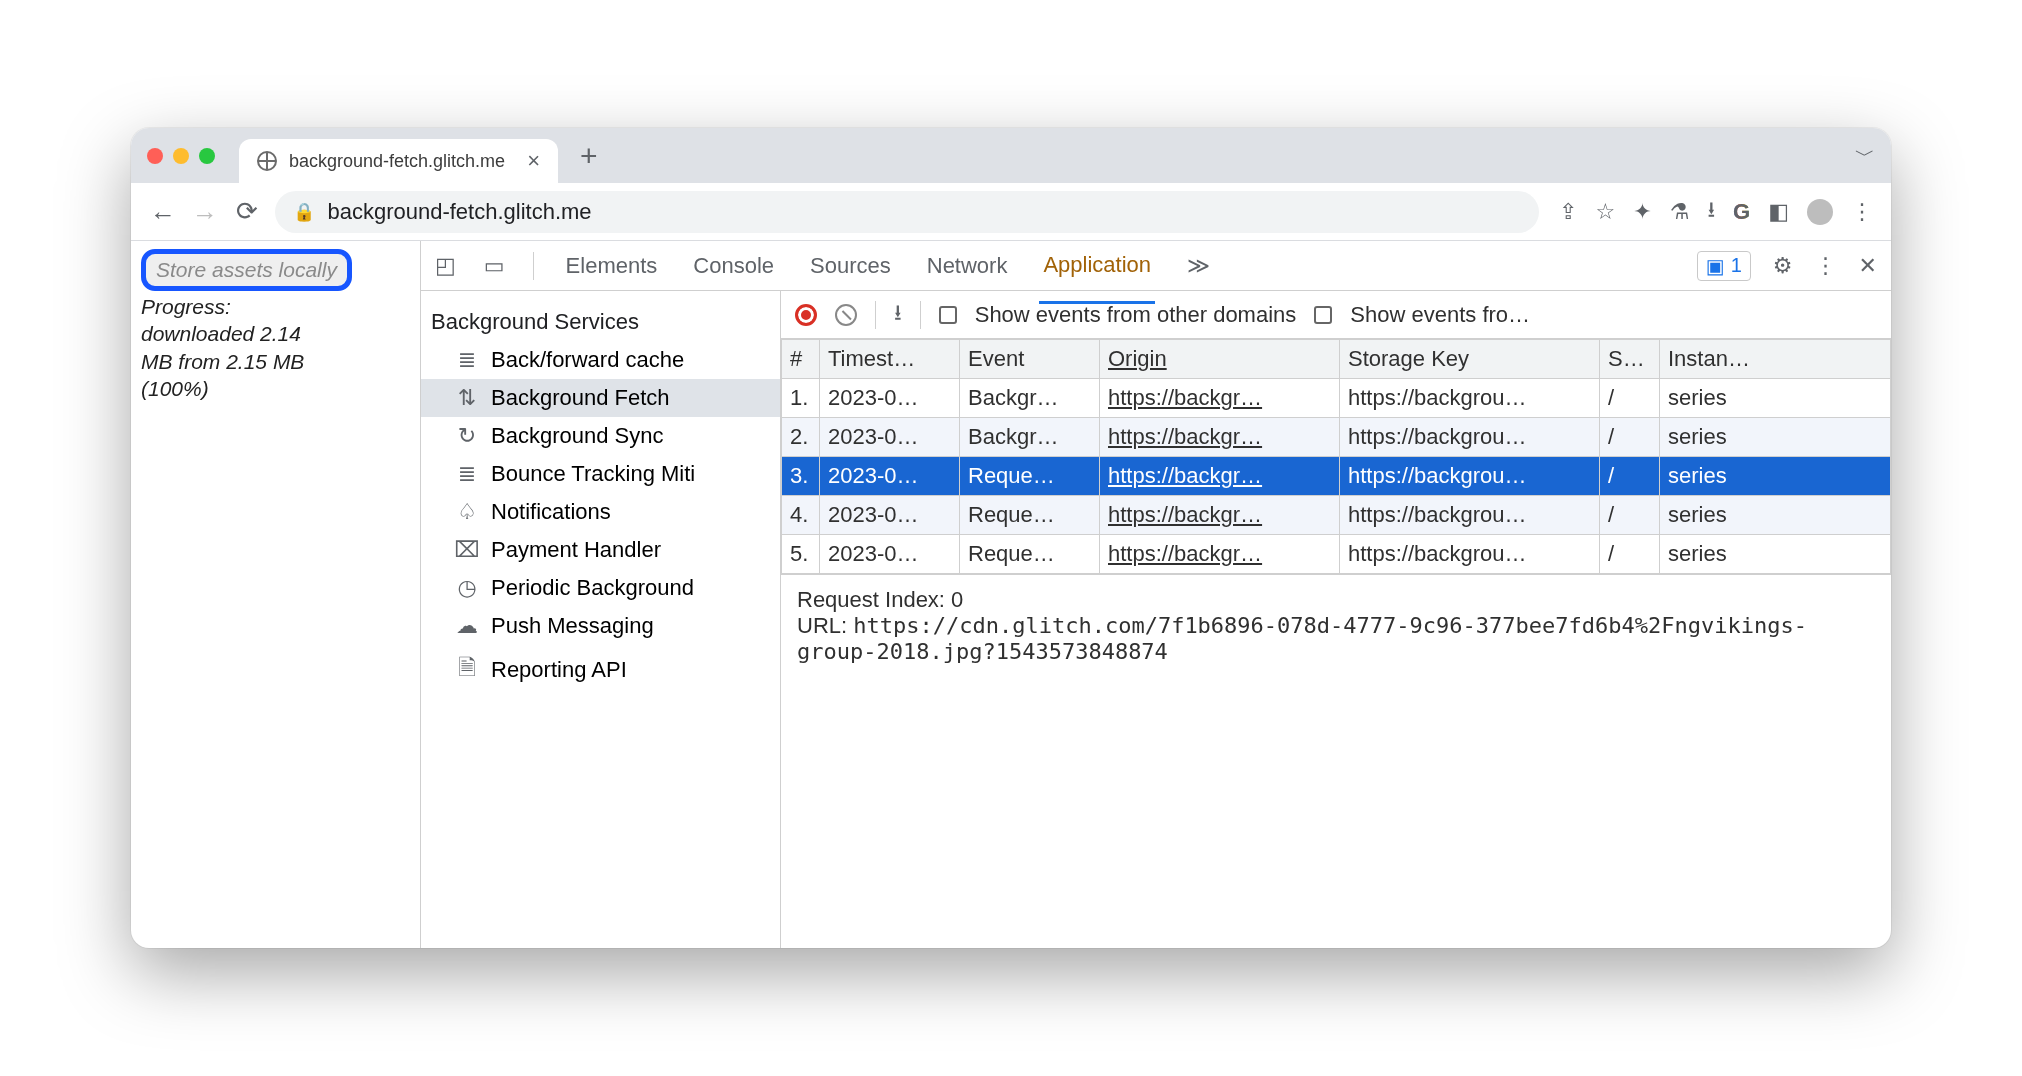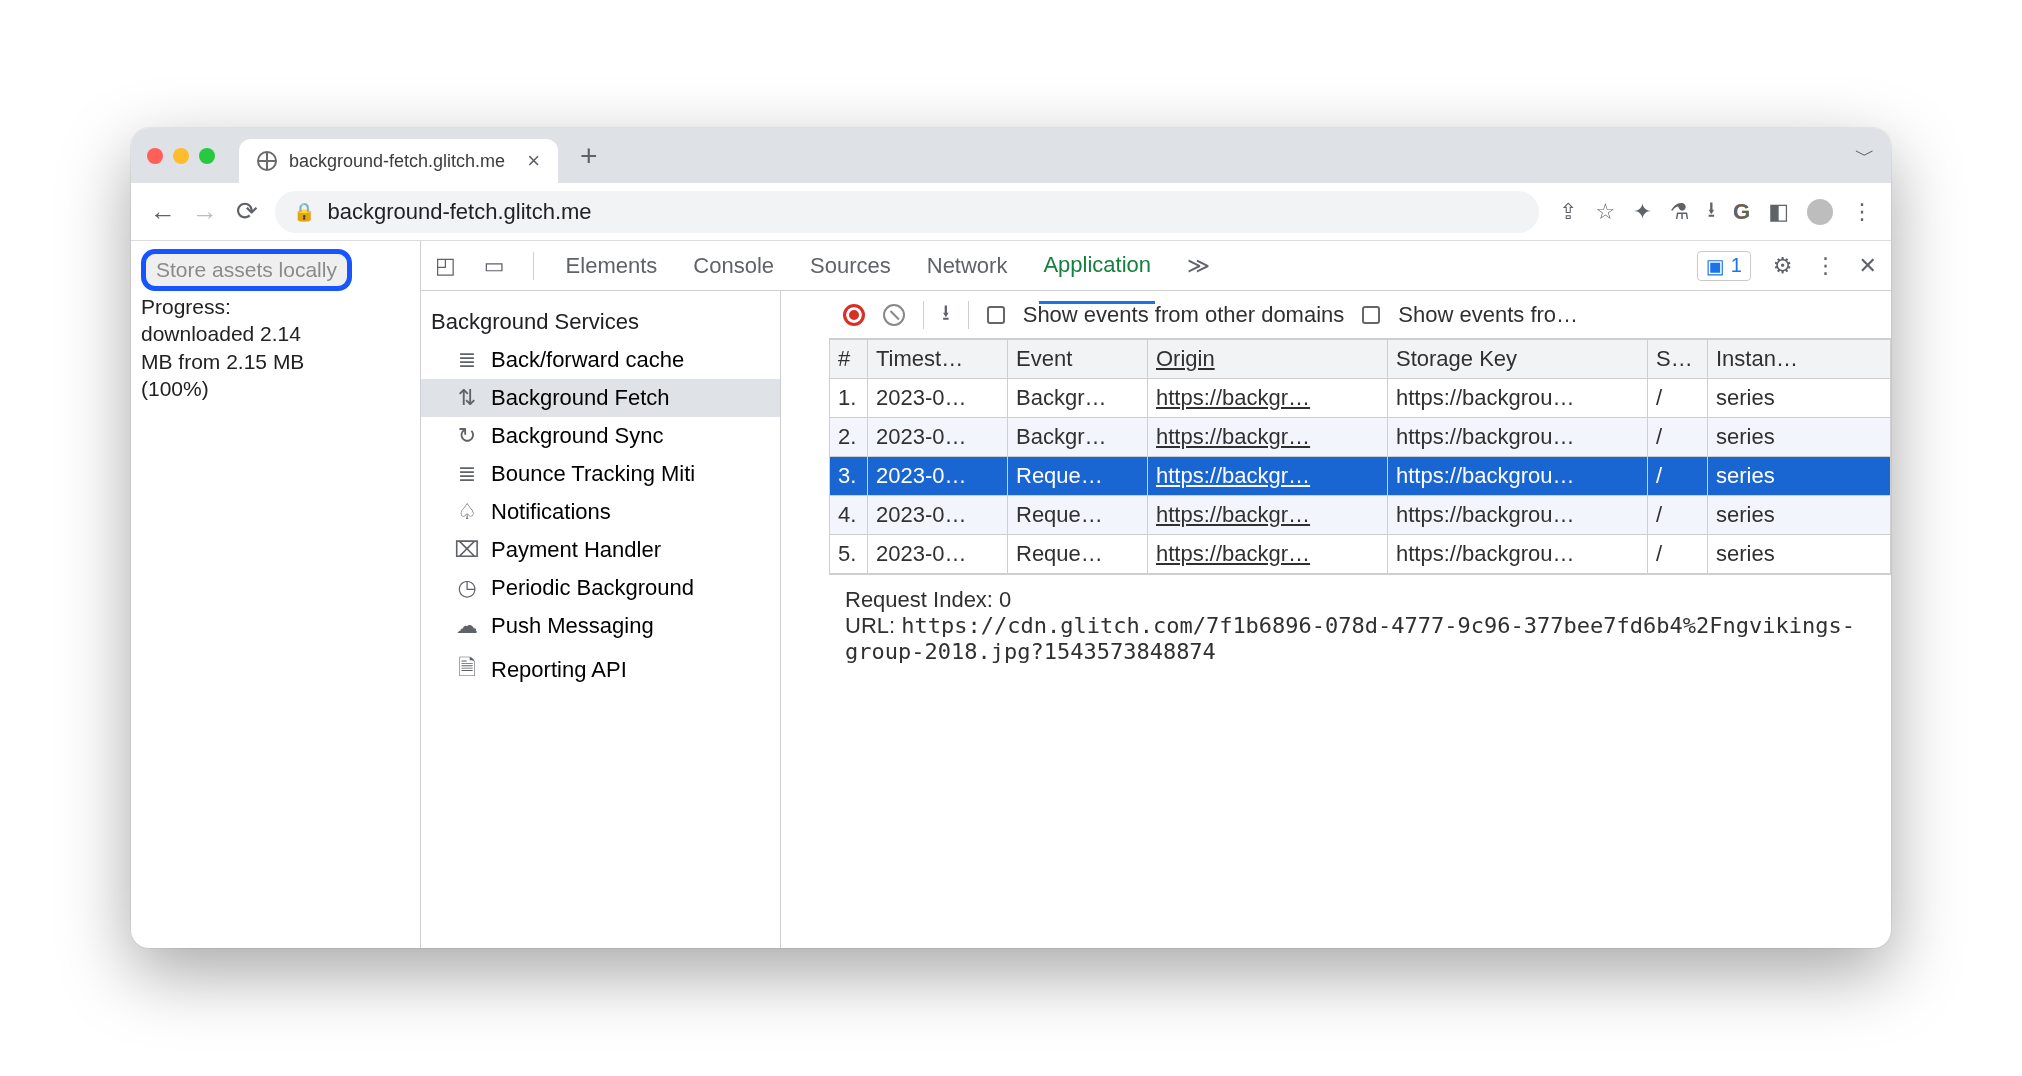--- a/index.html
+++ b/index.html
@@ -95,20 +95,21 @@
 .content-row { flex:1; display:flex; min-height:0; }
 
 
 .page-panel {
   width: 290px;
   border-right: 1px solid #cfcfcf;
   padding: 8px 10px;
   font-size: 21px;
   color:#222;
   position:relative;
+  font-style:italic;
 }
 .store-btn {
   border: 5px solid #1756ff;
   border-radius: 14px;
   background:#efefef;
   color:#8a8a8a;
   font-size: 21px;
   padding: 4px 10px;
   display:inline-block;
   margin-bottom: 2px;
@@ -122,28 +123,28 @@
   border-bottom:1px solid #cfcfcf;
   display:flex;
   align-items:center;
   padding: 0 14px;
   gap: 28px;
   font-size: 22px;
   color:#5f6368;
 }
 .dt-iconbtn { cursor:pointer; color:#5f6368; }
 .dt-tab { cursor:pointer; padding: 23px 4px; }
-.dt-tab.active { color:#15803d; border-bottom:3px solid #1a73e8; margin-bottom:-1px; }
+.dt-tab.active { color:#a16207; border-bottom:3px solid #1a73e8; margin-bottom:-1px; }
 .dt-right { margin-left:auto; display:flex; align-items:center; gap:22px; }
 .issues-badge {
   display:flex; align-items:center; gap:6px;
   border:1px solid #c9c9c9; border-radius:4px;
   padding: 2px 8px; color:#1a73e8; font-size:20px;
 }
-.dt-body { flex:1; display:flex; min-height:0;gap:48px; }
+.dt-body { flex:1; display:flex; min-height:0; }
 
 
 .sidebar {
   width: 360px;
   border-right:1px solid #cfcfcf;
   padding-top: 14px;
   font-size: 22px;
   overflow:hidden;
 }
 .sb-heading { padding: 4px 10px 6px; color:#202124; }

